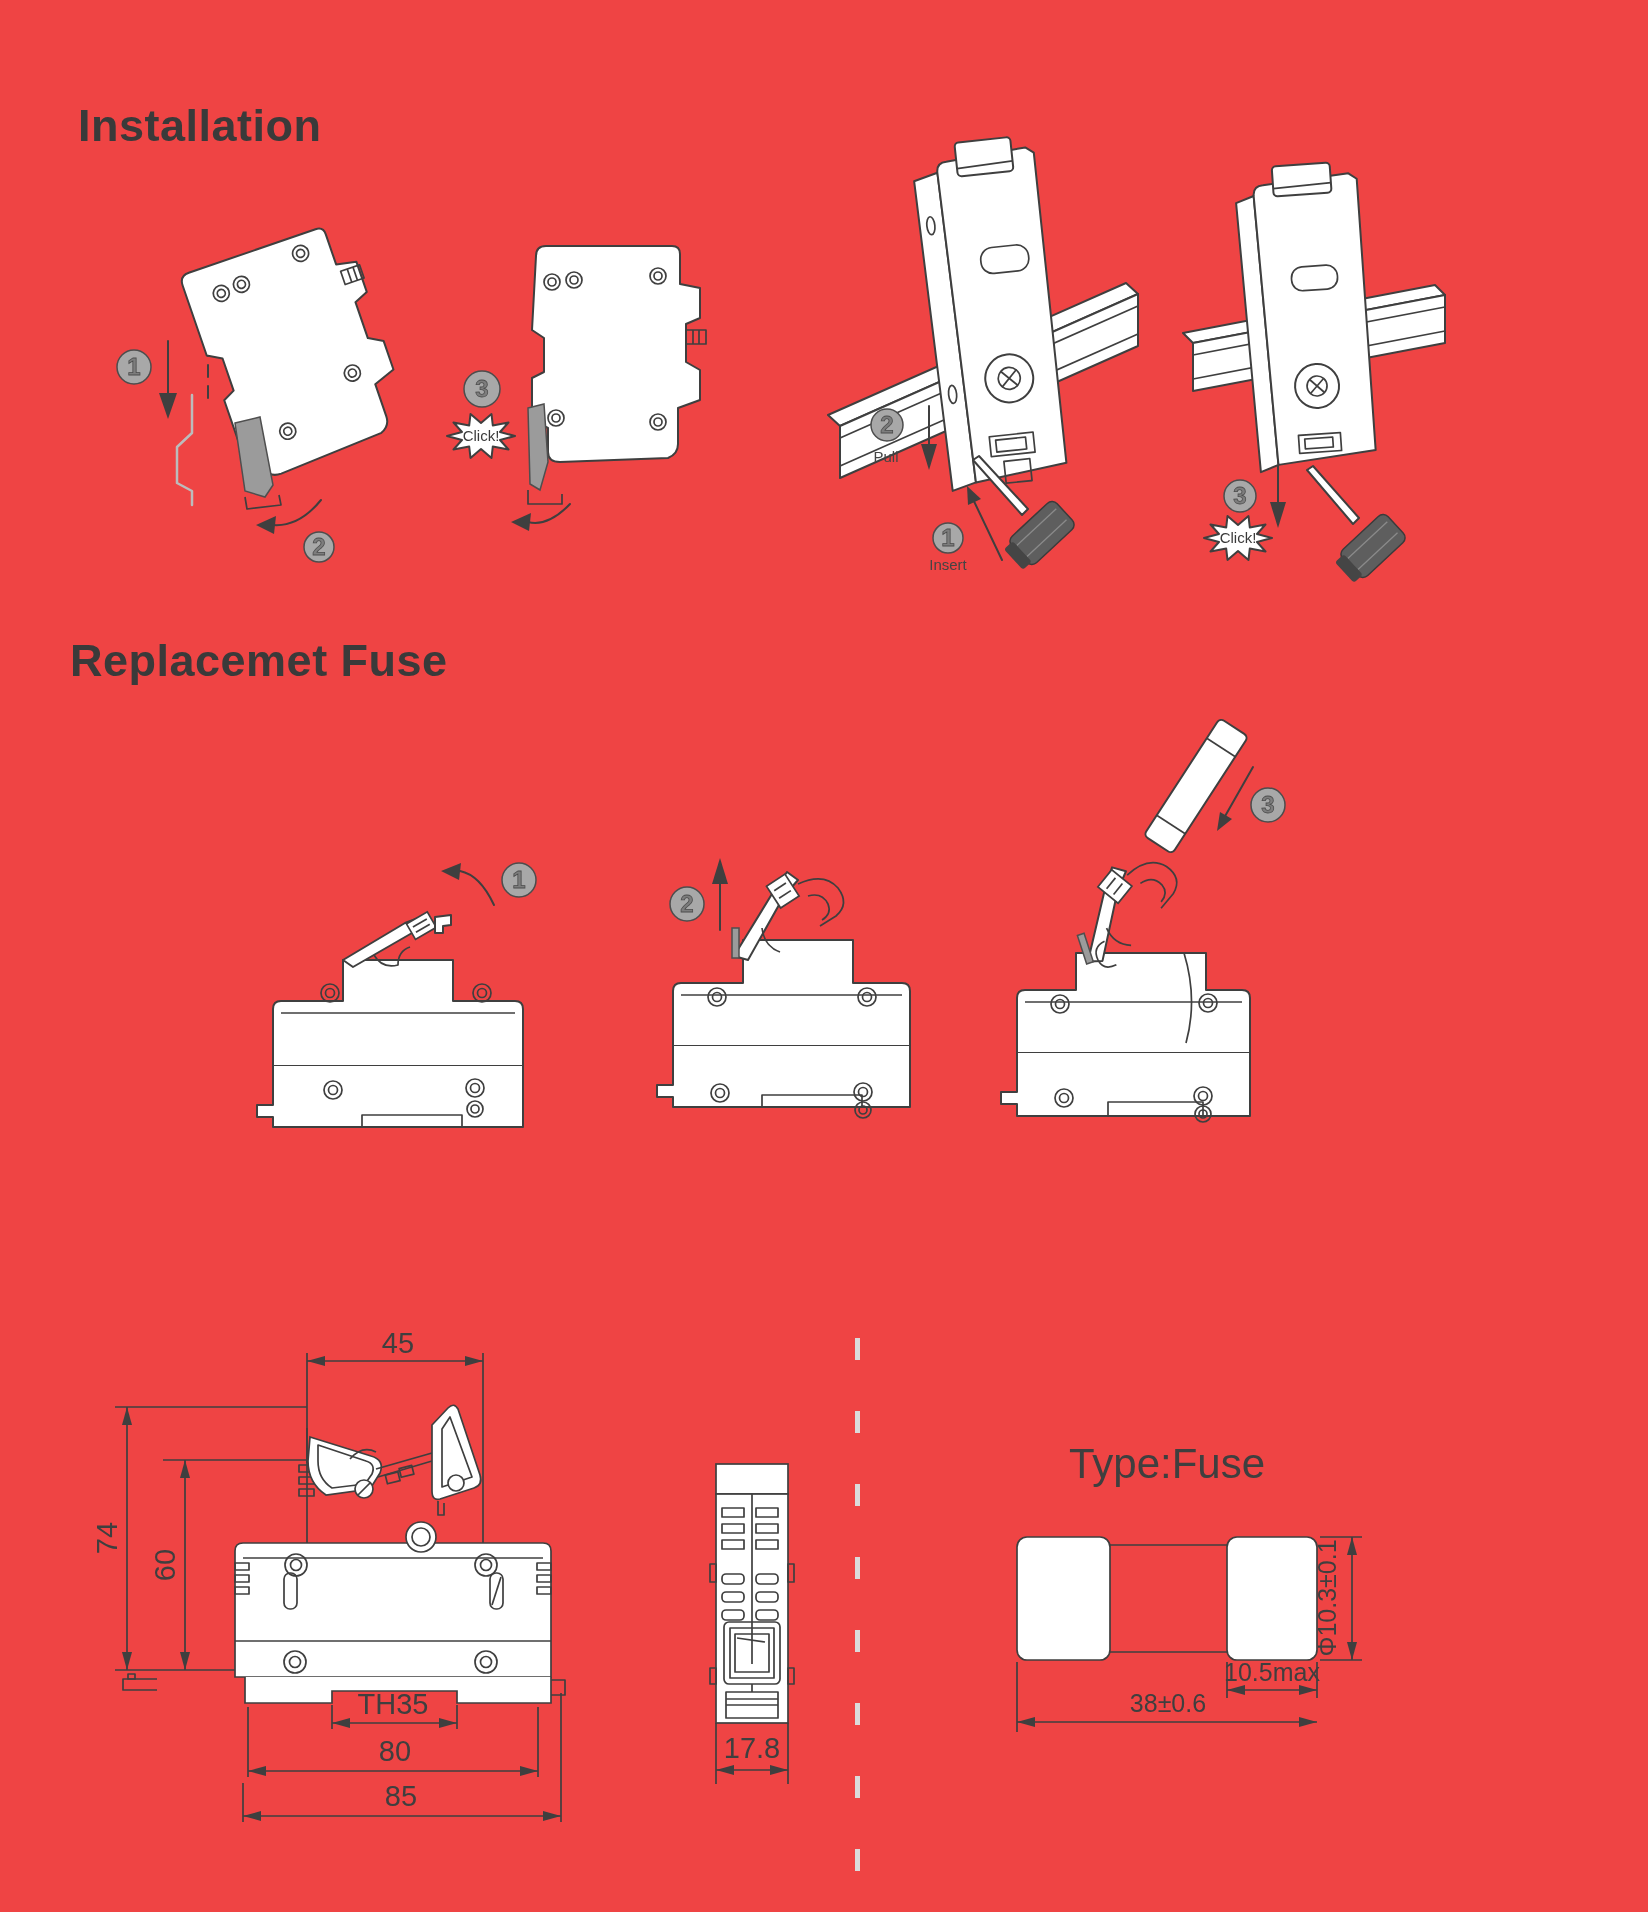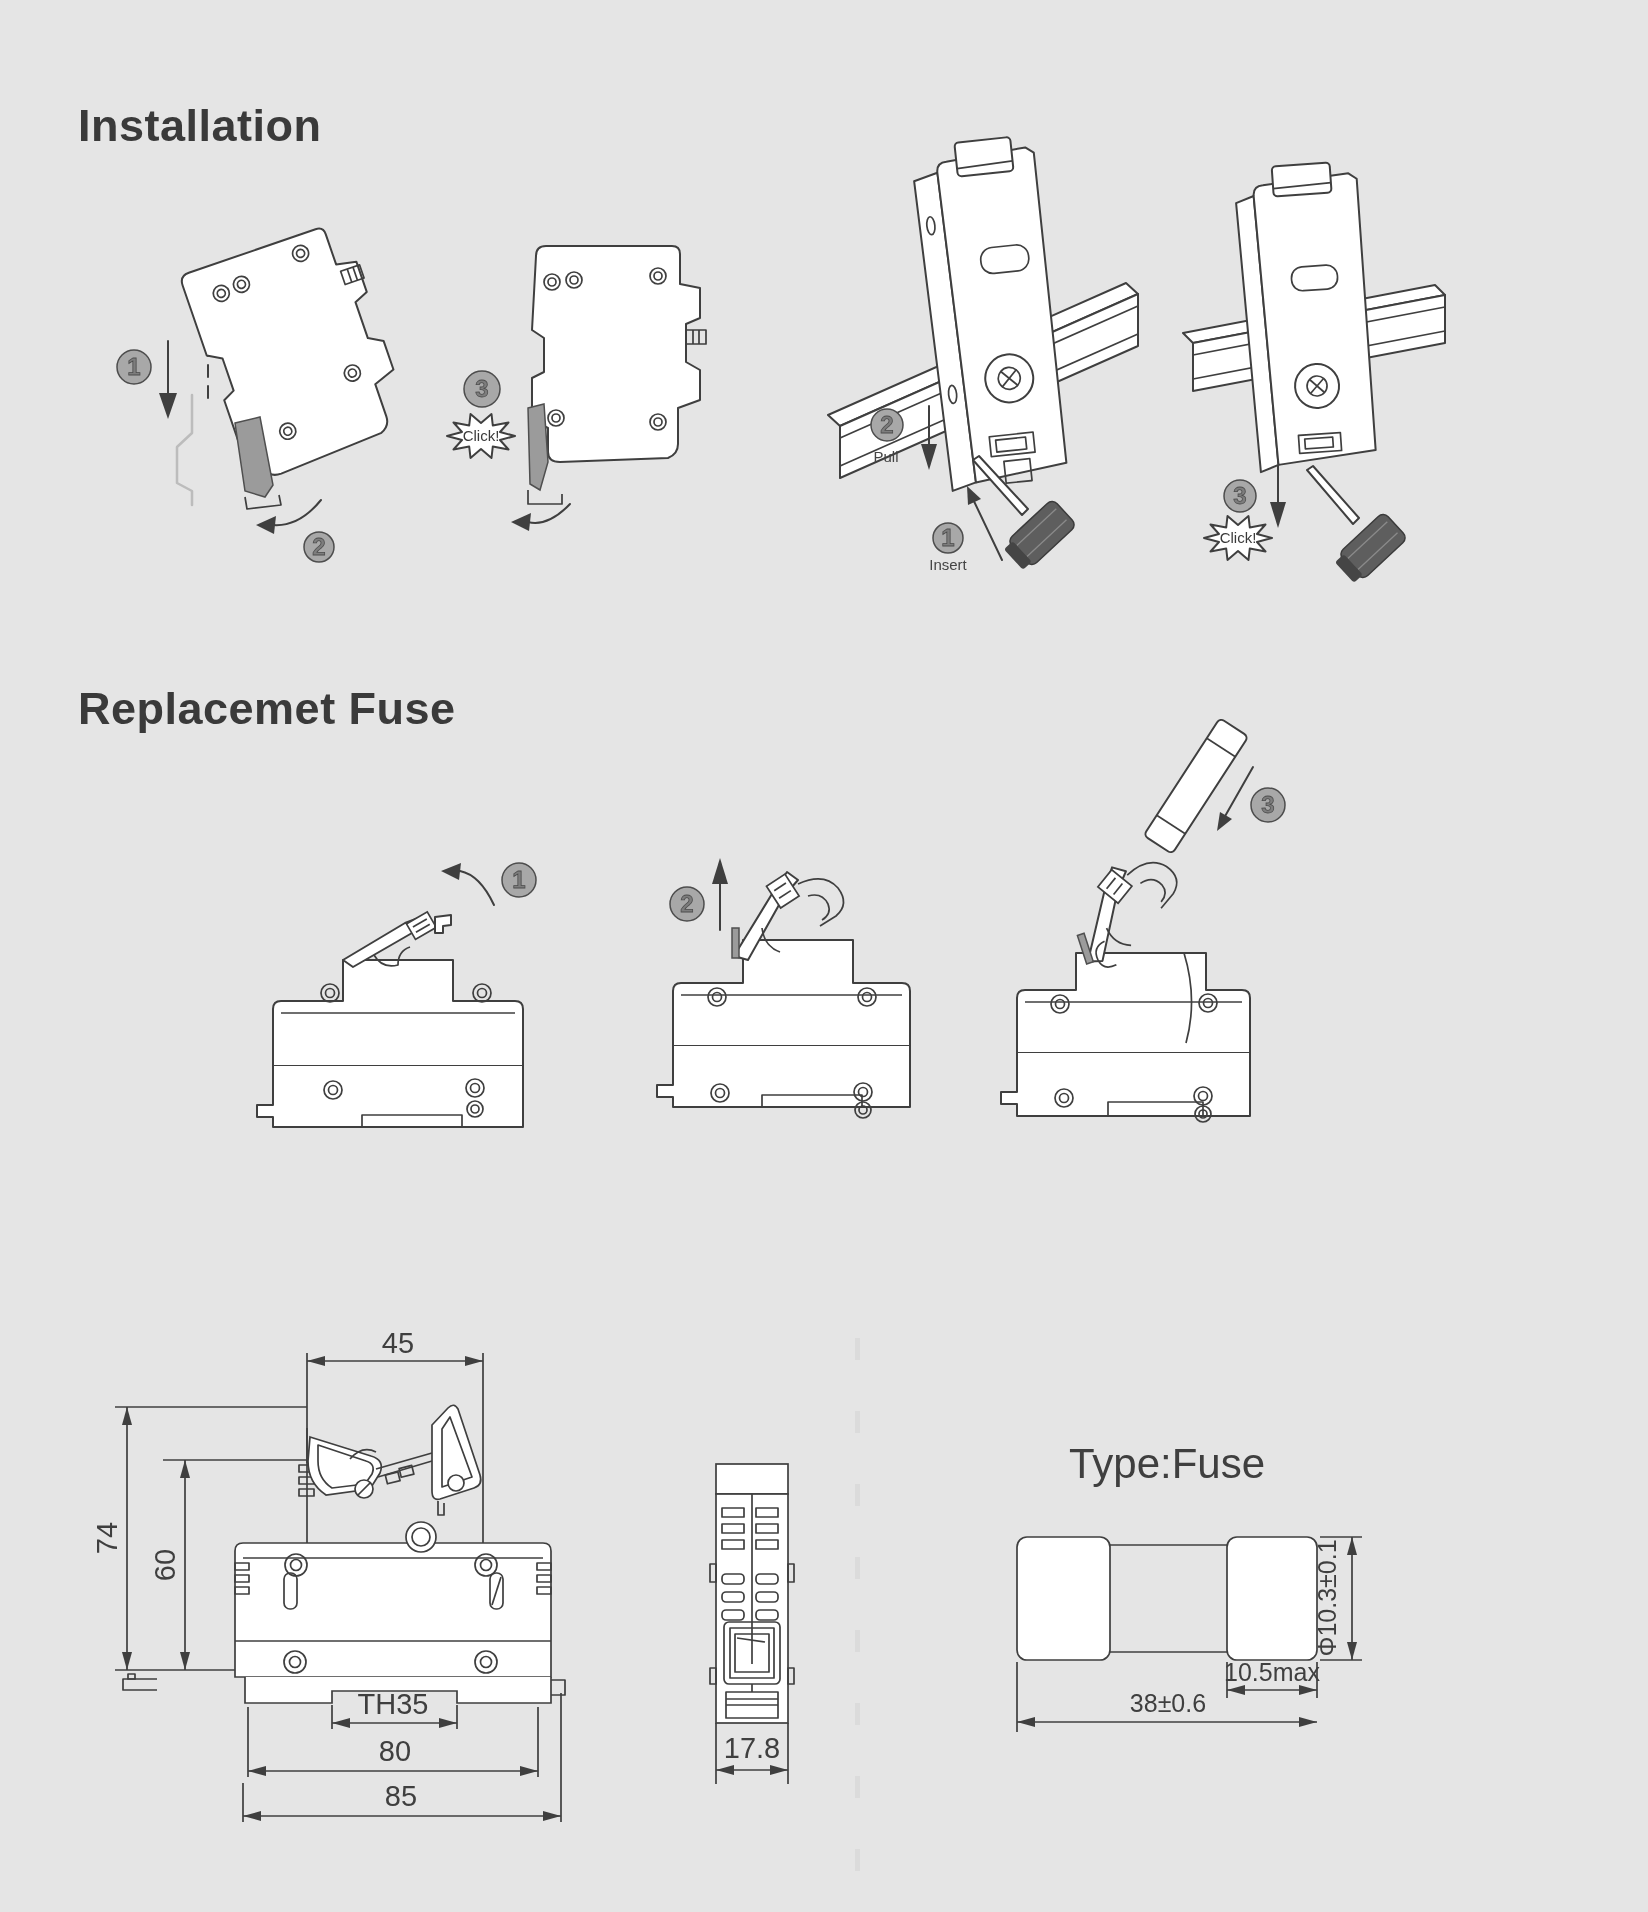--- a/index.html
+++ b/index.html
@@ -1,16 +1,16 @@
 <!DOCTYPE html>
 <html><head>
 <meta charset="utf-8">
 <style>
   html,body{margin:0;padding:0;background:#fff;}
-  .page{position:relative;width:1648px;height:1912px;background:#e5e5e5;overflow:hidden;
+  .page{position:relative;width:1648px;height:1912px;background:#ef4444;overflow:hidden;
         font-family:"Liberation Sans",sans-serif;color:#3a3a3a;}
   .h{position:absolute;font-weight:bold;font-size:45px;color:#3a3a3a;letter-spacing:.5px;}
   svg{position:absolute;overflow:visible;}
   svg text{font-family:"Liberation Sans",sans-serif;fill:#3f3f3f;}
   .ln{stroke:#3f3f3f;stroke-width:2;fill:none;stroke-linejoin:round;stroke-linecap:round;}
   .lnw{stroke:#3f3f3f;stroke-width:2;fill:#ffffff;stroke-linejoin:round;}
   .tn{stroke:#3f3f3f;stroke-width:1.7;fill:none;stroke-linejoin:round;}
   .tnw{stroke:#3f3f3f;stroke-width:1.7;fill:#ffffff;}
   .ah{fill:#3f3f3f;stroke:none;}
   .stepc{fill:#a8a8a8;stroke:#4d4d4d;stroke-width:1.5;}
@@ -27,21 +27,21 @@
   .facet{stroke:#8a8a8a;stroke-width:1.3;}
   .sep{position:absolute;left:855px;top:1338px;width:5px;height:574px;
        background:repeating-linear-gradient(to bottom,#dbdbdb 0 22px,transparent 22px 73px);}
 </style>
 </head>
 <body>
 
 <div class="page">
 
   <div class="h" style="left:78px;top:100px;">Installation</div>
-  <div class="h" style="left:78px;top:635px;margin-top:48px;">Replacemet Fuse</div>
+  <div class="h" style="left:70px;top:635px;">Replacemet Fuse</div>
 
   <svg style="left:95px;top:195px;" width="370" height="385" viewBox="0 0 370 385">
     <line class="ln" x1="113" y1="128" x2="113" y2="205" stroke-dasharray="12 9"></line>
     <path class="ghost" d="M97,200 L97,238 L82,252 L82,288 L97,296 L97,310"></path>
     <g transform="rotate(-19 200 165)">
       <path class="lnw" d="M118,58 Q118,48 128,48 L262,48 Q270,48 270,56 L270,88 L290,92 L290,124 L276,130 L276,168 L290,176 L290,206 L268,214 L268,248 Q268,258 258,262 L150,268 Q138,268 136,258 L136,230 L120,222 L120,180 L132,174 L132,140 L118,132 Z"></path>
       <rect class="tn" x="272" y="96" width="20" height="14"></rect>
       <line class="tn" x1="279" y1="96" x2="279" y2="110"></line>
         <line class="tn" x1="285" y1="96" x2="285" y2="110"></line>
       <circle class="tn" cx="152" cy="78" r="8"></circle>

